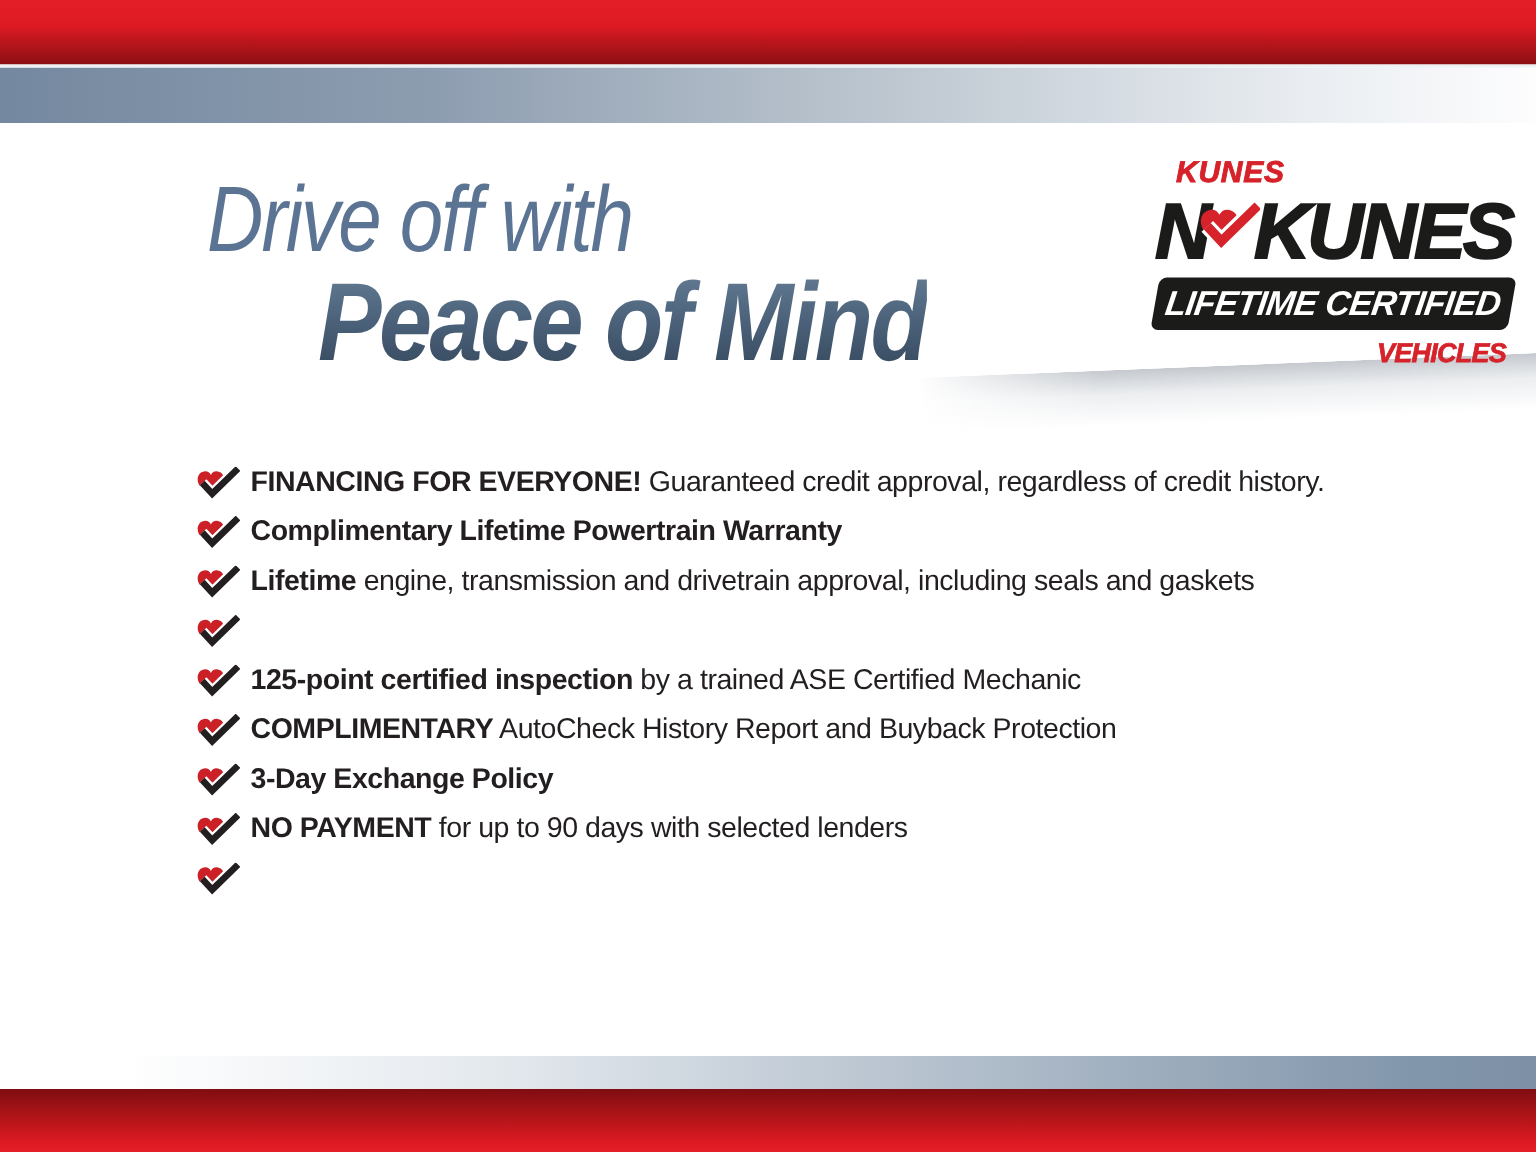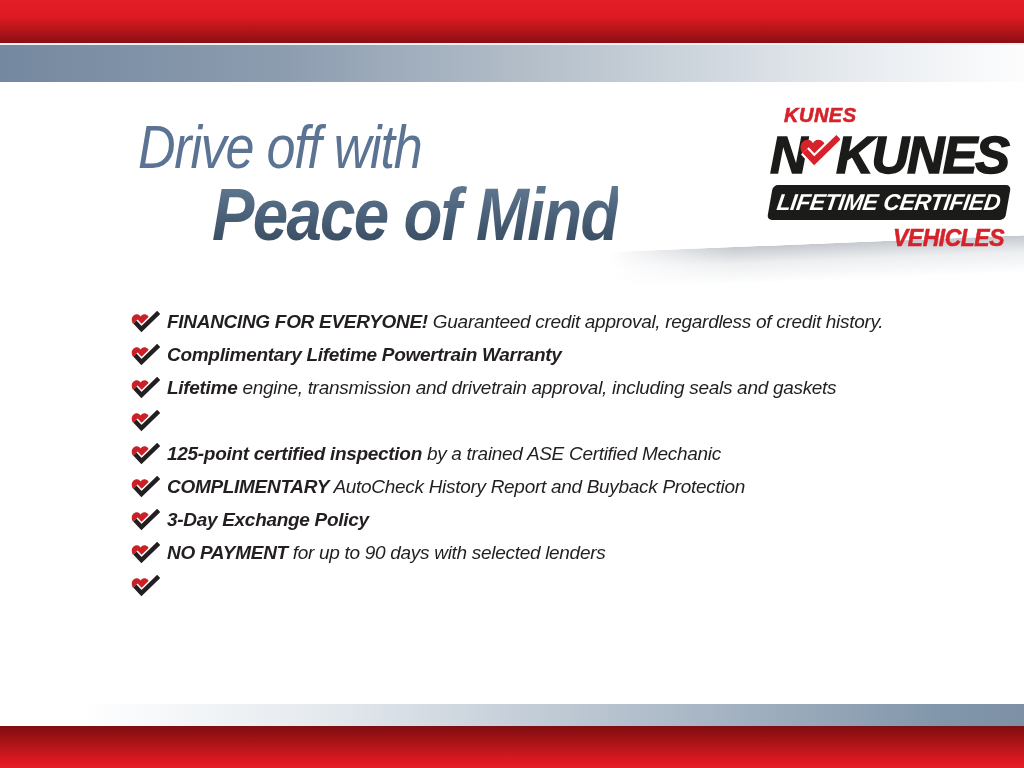--- a/index.html
+++ b/index.html
@@ -68,26 +68,26 @@
     background:var(--banner_black);border-radius:5px;
     transform:skewX(-10deg);transform-origin:center;
     padding:4px 6px;text-align:center;margin-top:3px;
   }
   .logo-banner span{
     display:inline-block;transform:skewX(2deg);
     color:#ffffff;font-size:23px;font-weight:700;letter-spacing:-.5px;white-space:nowrap;
   }
   .logo-vehicles{
     text-align:right;margin-top:5px;padding-right:4px;
-    font-size:23px;font-weight:700;color:var(--logo_red);
+    font-size:18px;font-weight:700;color:var(--logo_red);
     -webkit-text-stroke:.5px var(--logo_red);letter-spacing:-.5px;
   }
   
   .benefits{position:absolute;left:130px;top:311px;width:810px;list-style:none;margin:0;padding:0;
-    font-style:italic;color:var(--text_black);font-size:19px;line-height:22px;letter-spacing:-.3px;text-align:right;}
+    color:var(--text_black);font-size:19px;line-height:22px;letter-spacing:-.3px;text-align:right;}
   .benefits li{display:flex;align-items:flex-start;margin-bottom:10px;}
   .b-icon{width:30px;height:23px;flex:0 0 30px;margin-right:7px;margin-top:0px;
     --heart:var(--heart_red);--check:var(--text_black);}
   .b-bold{font-weight:700;}
   .b-sep{color:var(--separator_gray);font-weight:700;padding:0 7px;}
   .b-sub{font-weight:400;margin-top:0px;}
   .btext{white-space:nowrap;}
 </style>
 </head>
 <body>

